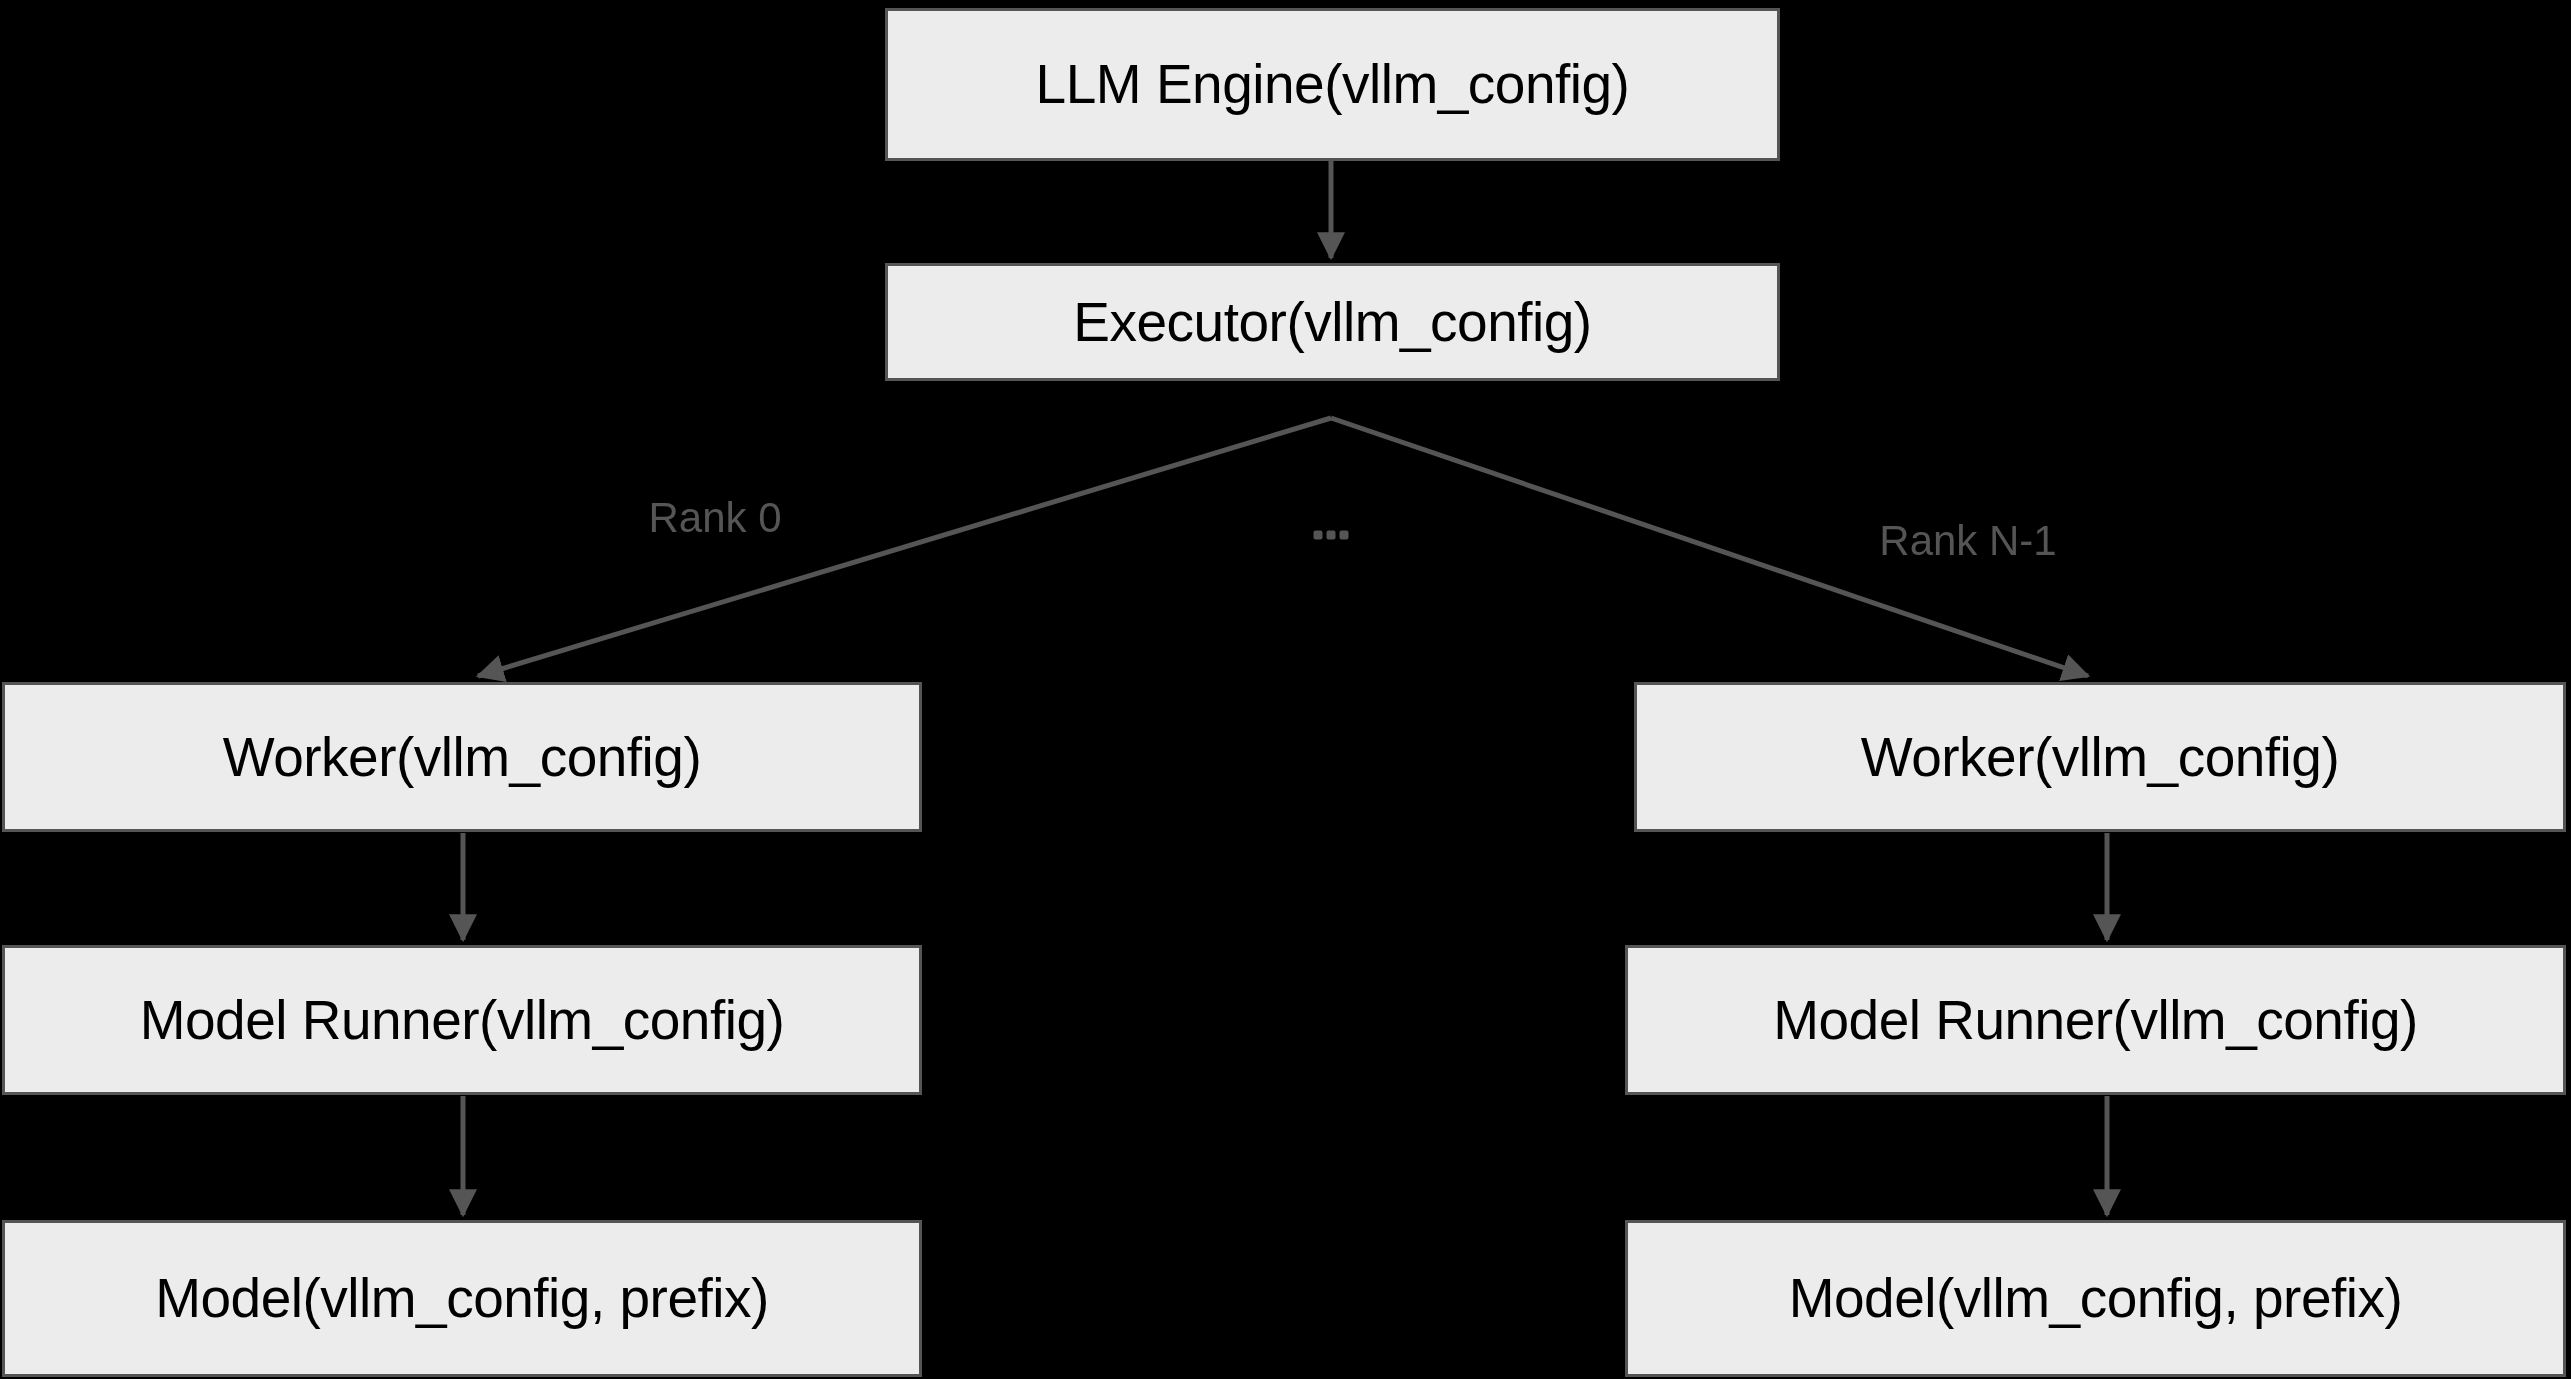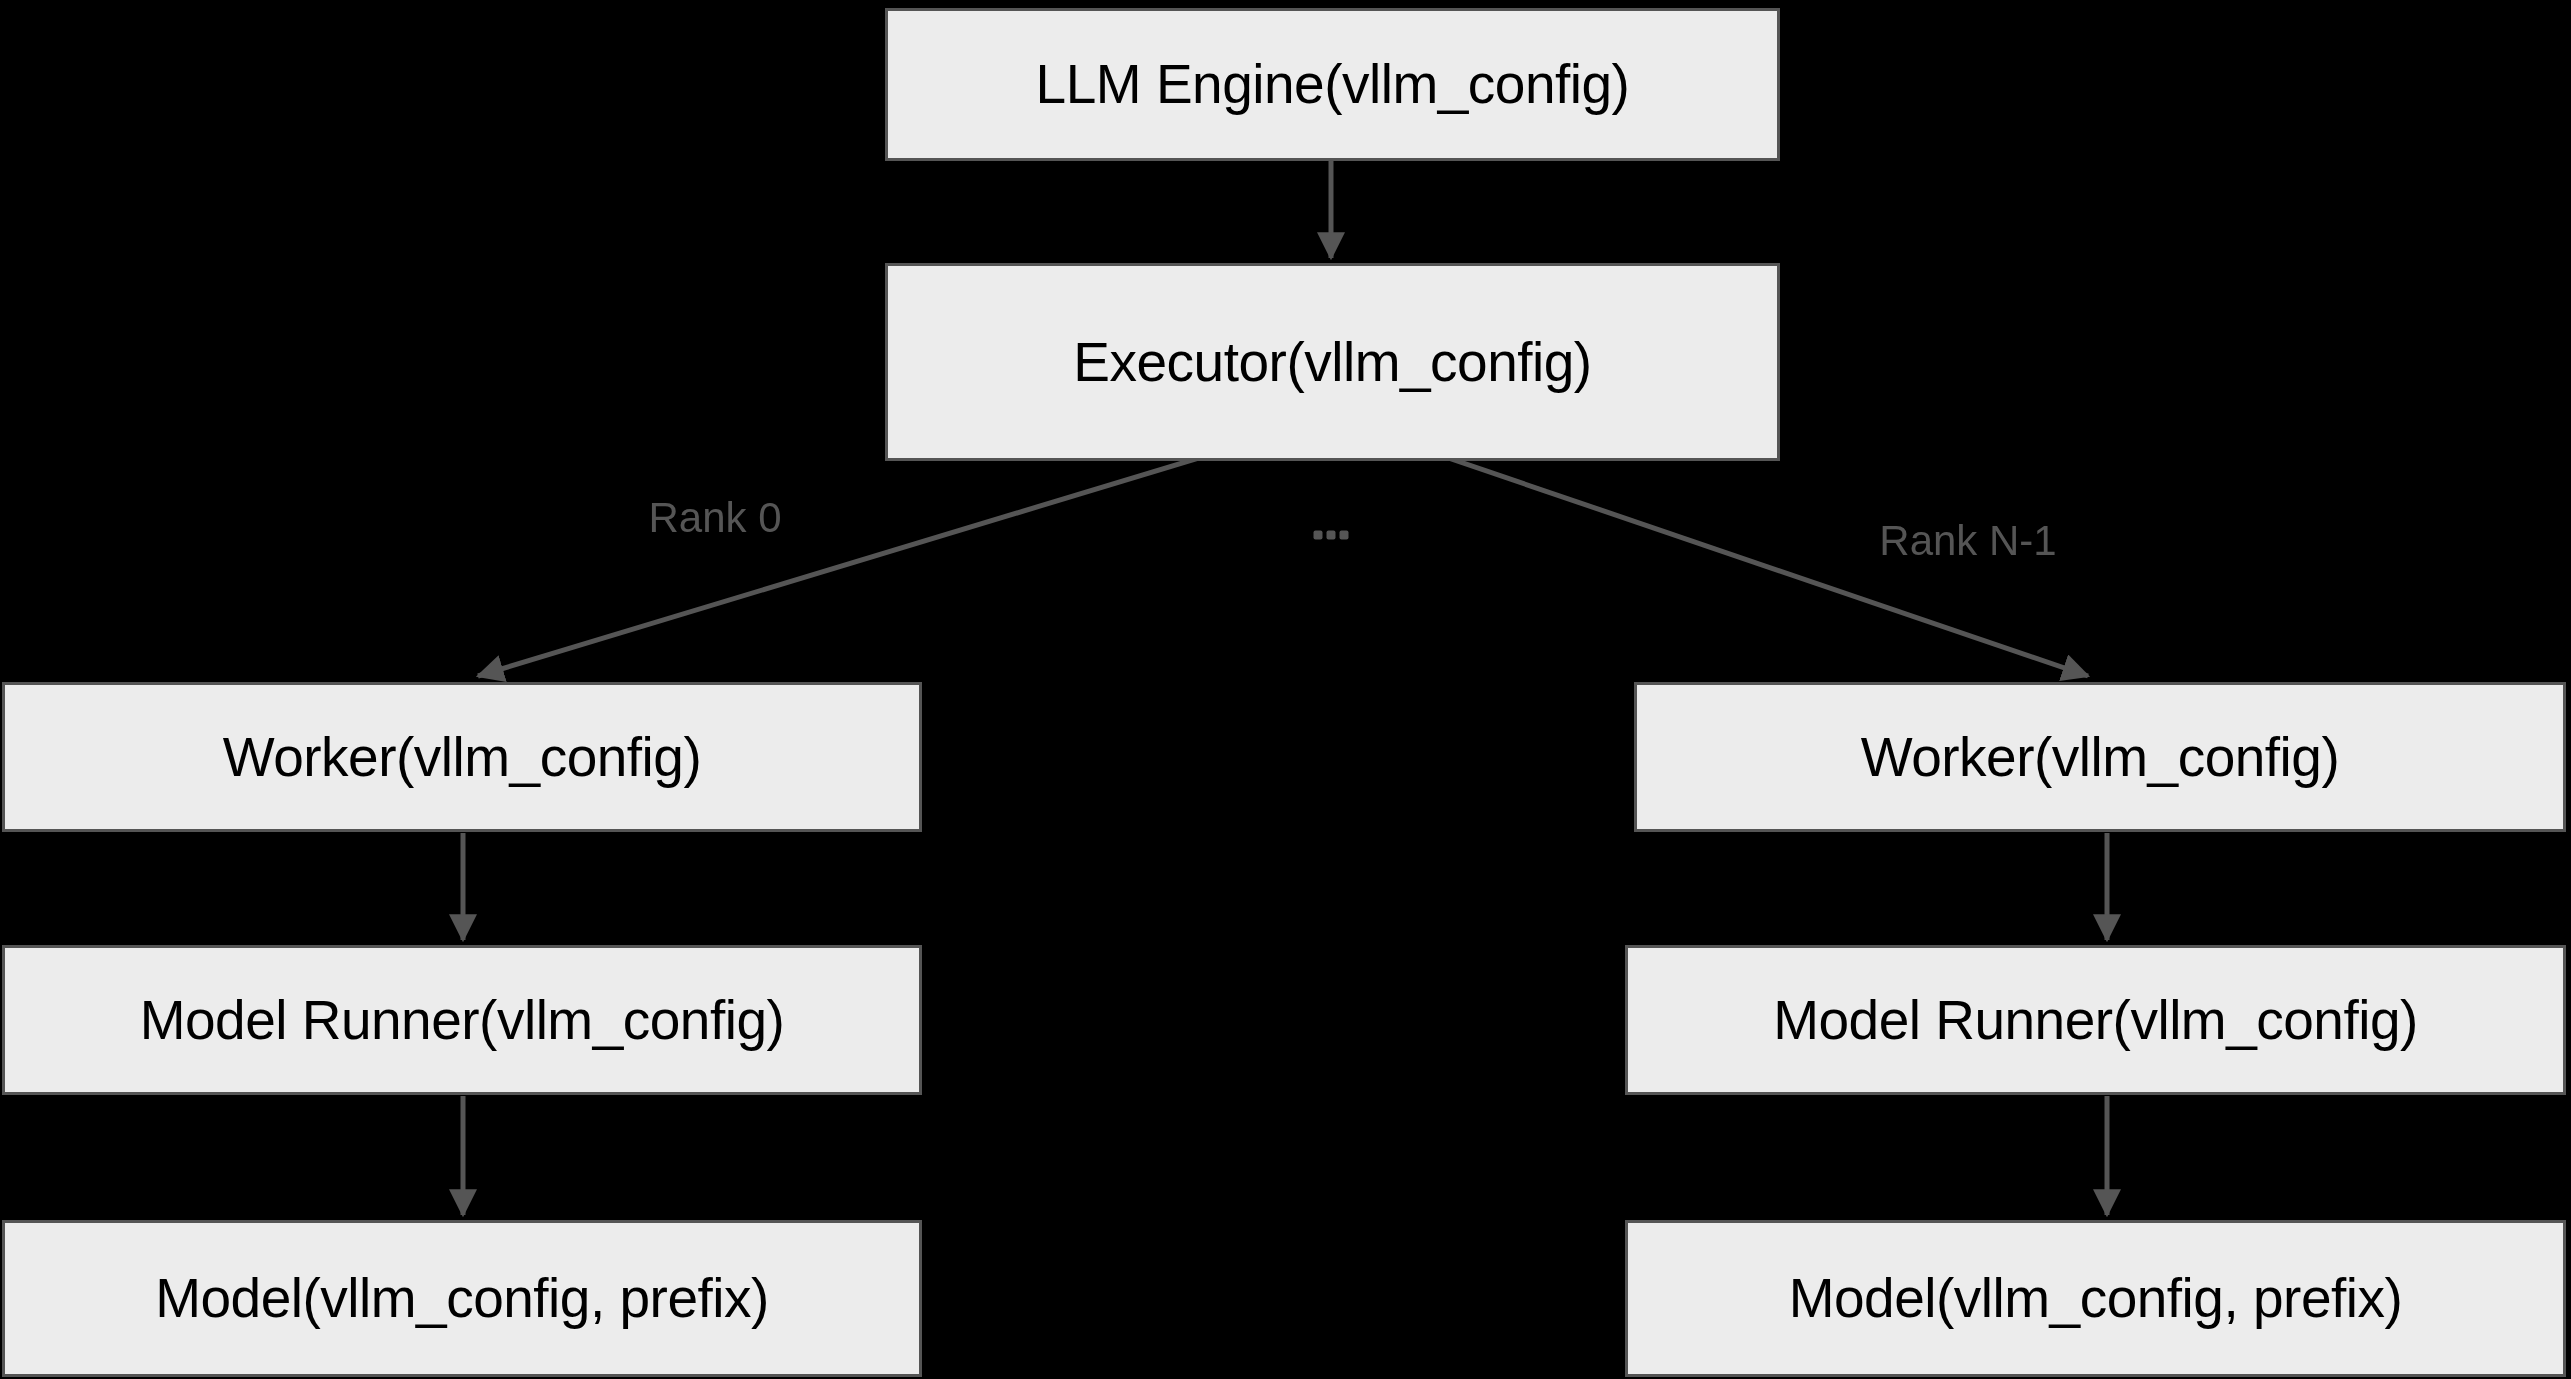--- a/index.html
+++ b/index.html
@@ -60,21 +60,21 @@
   .ellipsis-dots span {
     display: block;
     width: 9px;
     height: 9px;
     border-radius: 2px;
     background: #555555;
   }
 
   
   #n-llm-engine    { left: 885px;  top: 2px;    width: 895px; height: 153px; margin-top: 6px; }
-  #n-executor      { left: 885px;  top: 263px;  width: 895px; height: 198px; }
+  #n-executor      { left: 885px;  top: 263px;  width: 895px; height: 118px; }
   #n-worker-l      { left: 2px;    top: 682px;  width: 920px; height: 150px; }
   #n-worker-r      { left: 1634px; top: 682px;  width: 932px; height: 150px; }
   #n-runner-l      { left: 2px;    top: 945px;  width: 920px; height: 150px; }
   #n-runner-r      { left: 1625px; top: 945px;  width: 941px; height: 150px; }
   #n-model-l       { left: 2px;    top: 1220px; width: 920px; height: 157px; }
   #n-model-r       { left: 1625px; top: 1220px; width: 941px; height: 157px; }
 </style>
 </head>
 <body>
 

